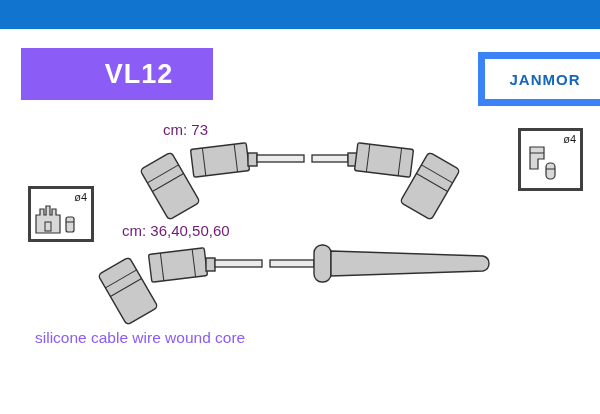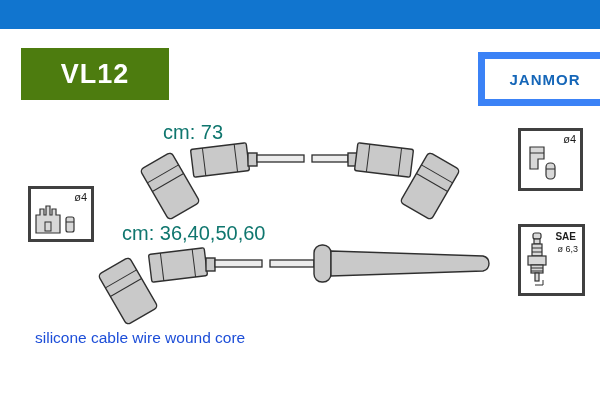--- a/index.html
+++ b/index.html
@@ -3,34 +3,34 @@
 <meta charset="utf-8">
 <style>
   html,body{margin:0;padding:0;background:#fff;}
   .page{
     position:relative;width:600px;height:414px;background:#ffffff;
     font-family:"Liberation Sans",sans-serif;overflow:hidden;
   }
   
   .band{position:absolute;left:0;top:48;width:600px;height:29px;background:#1175cf;}
   .part-box{
-    position:absolute;left:21px;top:48px;width:148px;height:52px;background:#4d7c0f;
-    display:flex;align-items:center;justify-content:center;
+    position:absolute;left:21px;top:48px;width:148px;height:52px;background:#8b5cf6;
+    display:flex;align-items:center;justify-content:center;padding-left:44px;
   }
   .part-box span{color:#ffffff;font-size:27px;font-weight:bold;letter-spacing:1px;}
   .brand-box{
     position:absolute;left:478px;top:52px;width:120px;height:40px;background:#ffffff;
     border:7px solid #3b82f6;display:flex;align-items:center;justify-content:center;
   }
   .brand-box span{color:#1566b8;font-size:15px;font-weight:bold;letter-spacing:1px;}
   
-  .len-label{position:absolute;font-size:20px;color:#0f766e;}
+  .len-label{position:absolute;font-size:15px;color:#701a75;}
   .len1{left:163px;top:121px;}
   .len2{left:122px;top:222px;text-align:center;}
-  .footer{position:absolute;left:35px;top:329px;font-size:15.5px;color:#1d4ed8;}
+  .footer{position:absolute;left:35px;top:329px;font-size:15.5px;color:#8b5cf6;}
   
   .spec-box{position:absolute;border:3px solid #404040;background:#fff;}
   .box-left{left:28px;top:186px;width:60px;height:50px;}
   .box-rt{left:518px;top:128px;width:59px;height:57px;}
   .box-rb{left:518px;top:224px;width:61px;height:66px;}
   .dia{position:absolute;right:4px;top:2px;font-size:11px;color:#1b1b1b;}
   .sae{position:absolute;right:6px;top:4px;font-size:10px;font-weight:bold;color:#1b1b1b;}
   .dia2{position:absolute;right:4px;top:17px;font-size:9px;color:#1b1b1b;}
   .box-icon{position:absolute;left:3px;bottom:3px;}
   
@@ -117,33 +117,16 @@
   <div class="spec-box box-rt">
     <span class="dia">ø4</span>
     <svg class="box-icon" width="40" height="40" viewBox="0 0 40 40">
       <path d="M6,2 H20 V14 H14 V24 H6 Z" class="icon-metal"></path>
       <line x1="6" y1="8" x2="20" y2="8" class="thin"></line>
       <rect x="22" y="18" width="9" height="16" rx="4" class="icon-metal"></rect>
       <line x1="22" y1="24" x2="31" y2="24" class="thin"></line>
     </svg>
   </div>
 
-  <div class="spec-box box-rb">
-    <span class="sae">SAE</span>
-    <span class="dia2">ø 6,3</span>
-    <svg class="box-icon" width="26" height="58" viewBox="0 0 26 58">
-      <rect x="9" y="1" width="8" height="6" rx="2" class="icon-metal"></rect>
-      <rect x="10" y="7" width="6" height="5" class="icon-metal"></rect>
-      <rect x="8" y="12" width="10" height="12" class="icon-metal"></rect>
-      <line x1="8" y1="16" x2="18" y2="16" class="thin"></line>
-      <line x1="8" y1="20" x2="18" y2="20" class="thin"></line>
-      <rect x="4" y="24" width="18" height="9" class="icon-metal"></rect>
-      <rect x="7" y="33" width="12" height="8" class="icon-metal"></rect>
-      <line x1="7" y1="36" x2="19" y2="36" class="thin"></line>
-      <line x1="7" y1="39" x2="19" y2="39" class="thin"></line>
-      <rect x="11" y="41" width="4" height="8" class="icon-metal"></rect>
-      <path d="M11,53 H19 V48" class="thin"></path>
-    </svg>
-  </div>
 
   <div class="footer">silicone cable wire wound core</div>
 
 </div>
 
 </body></html>

